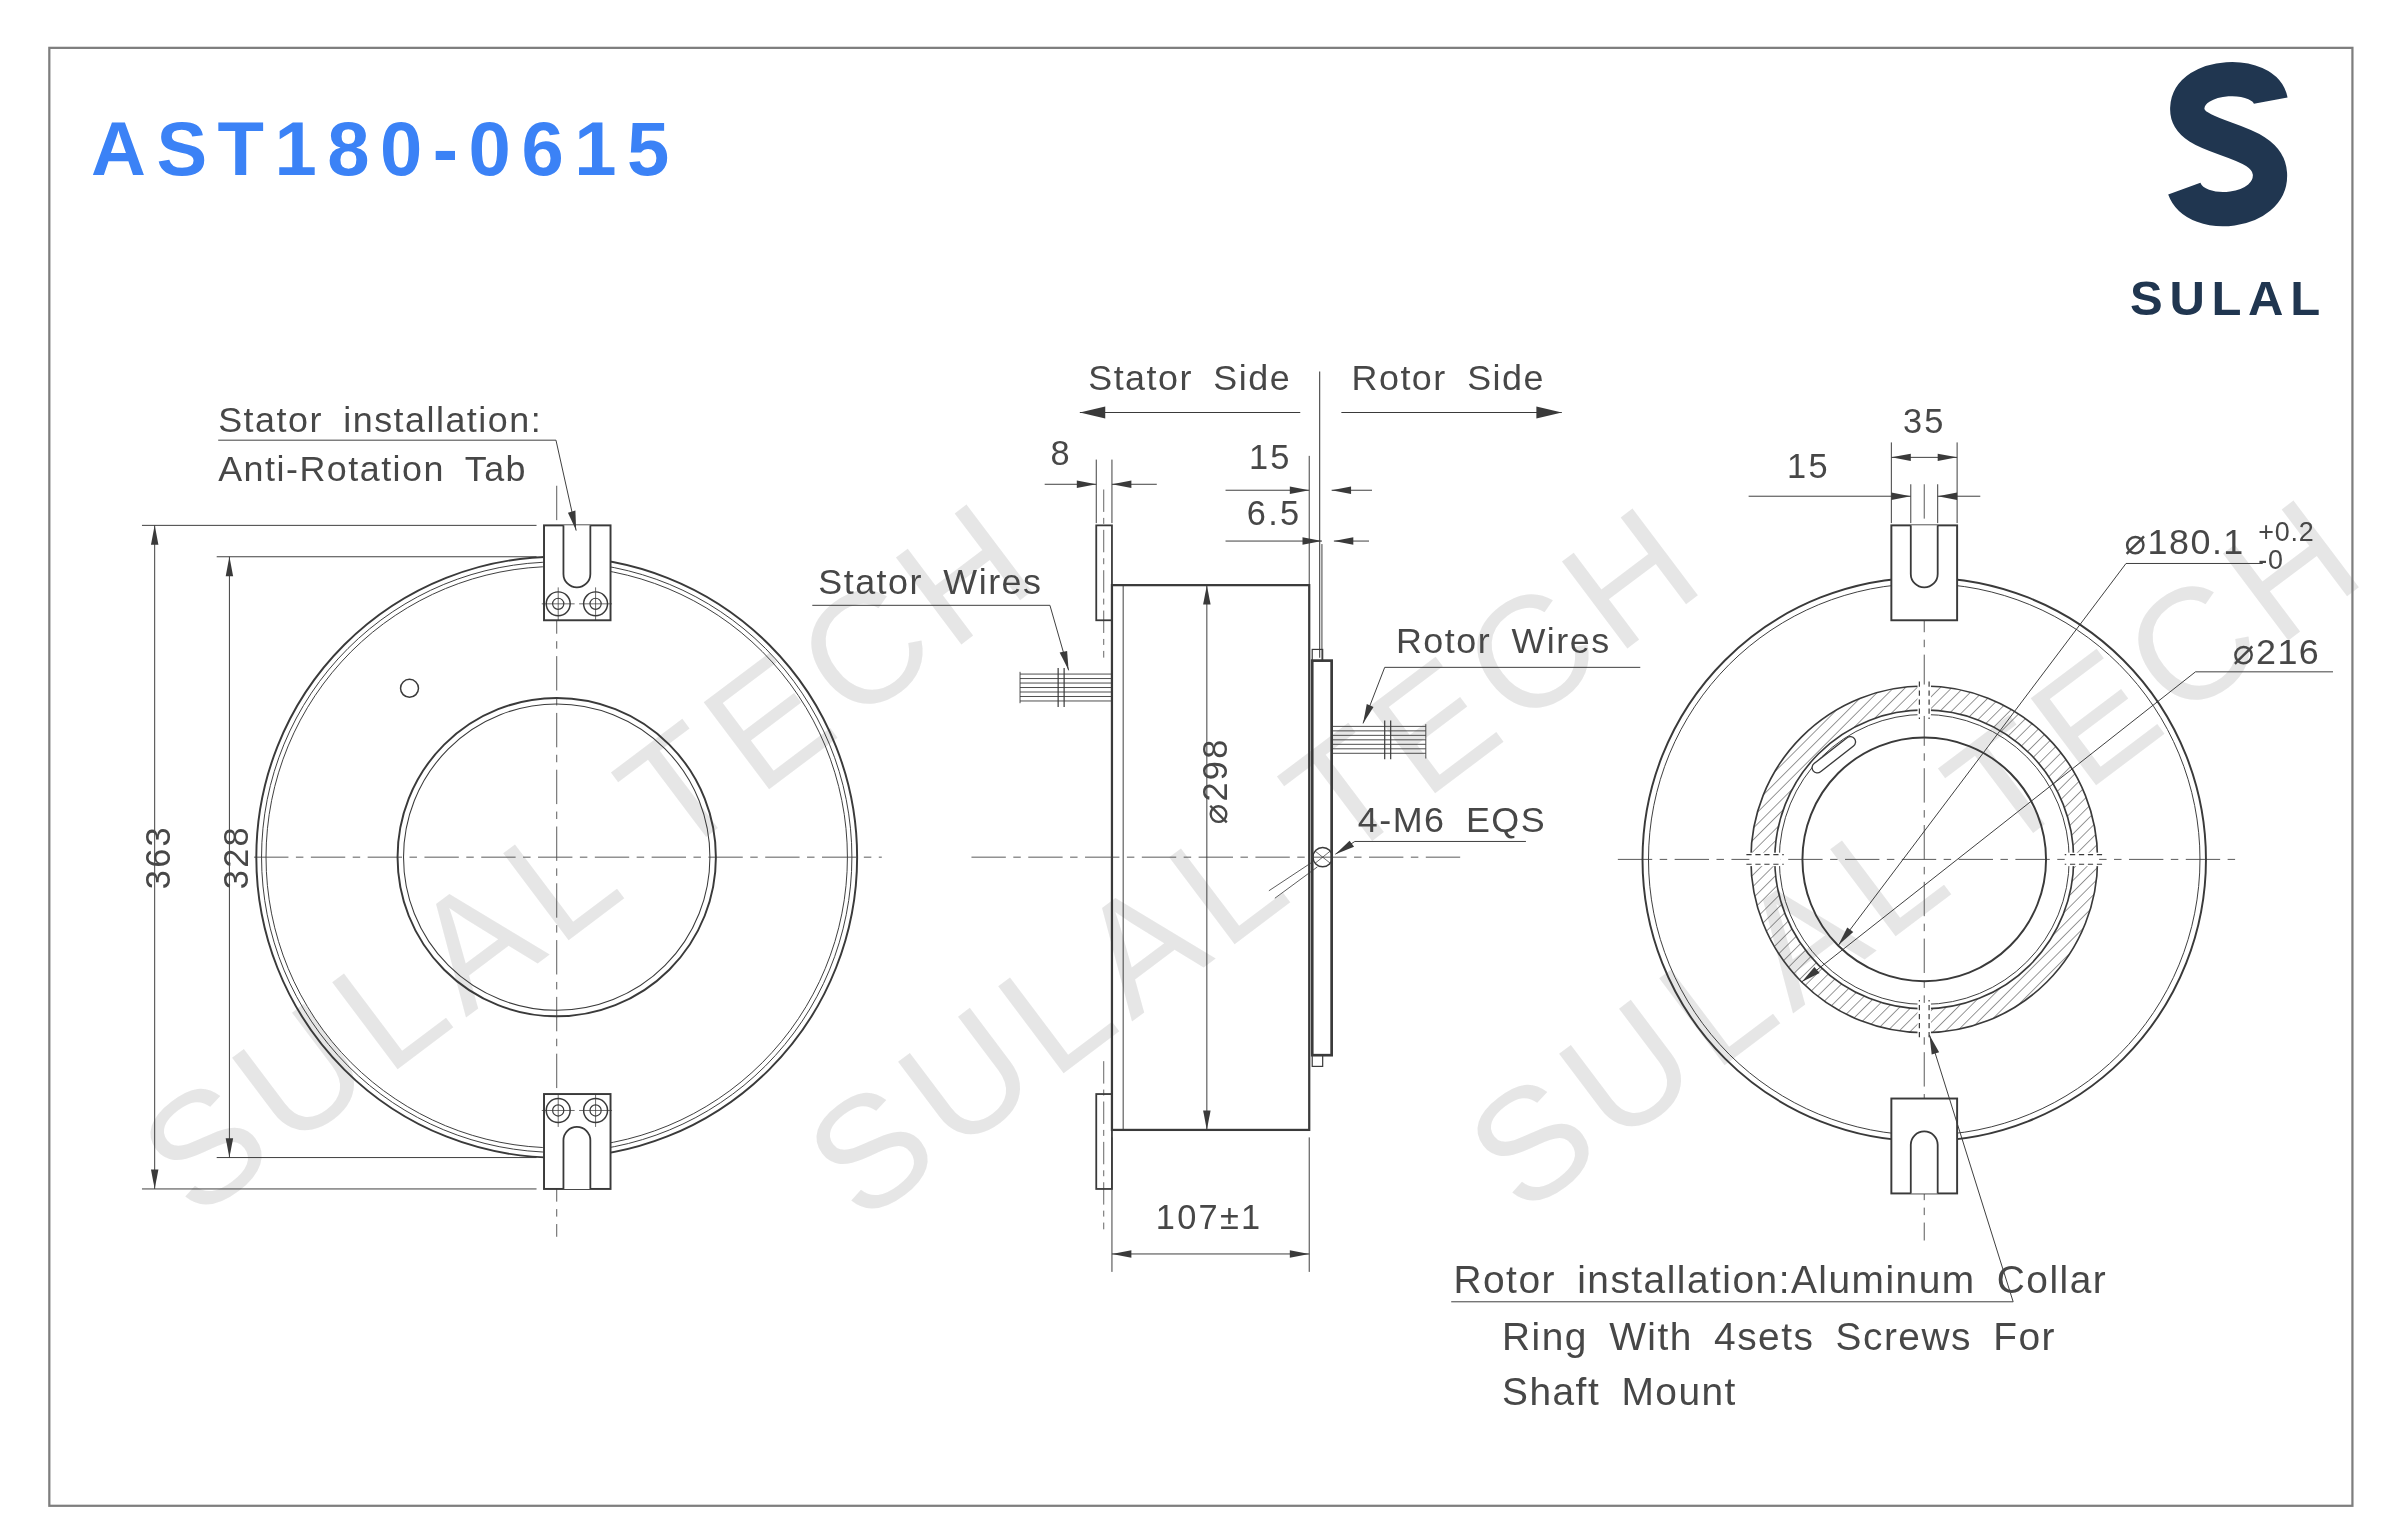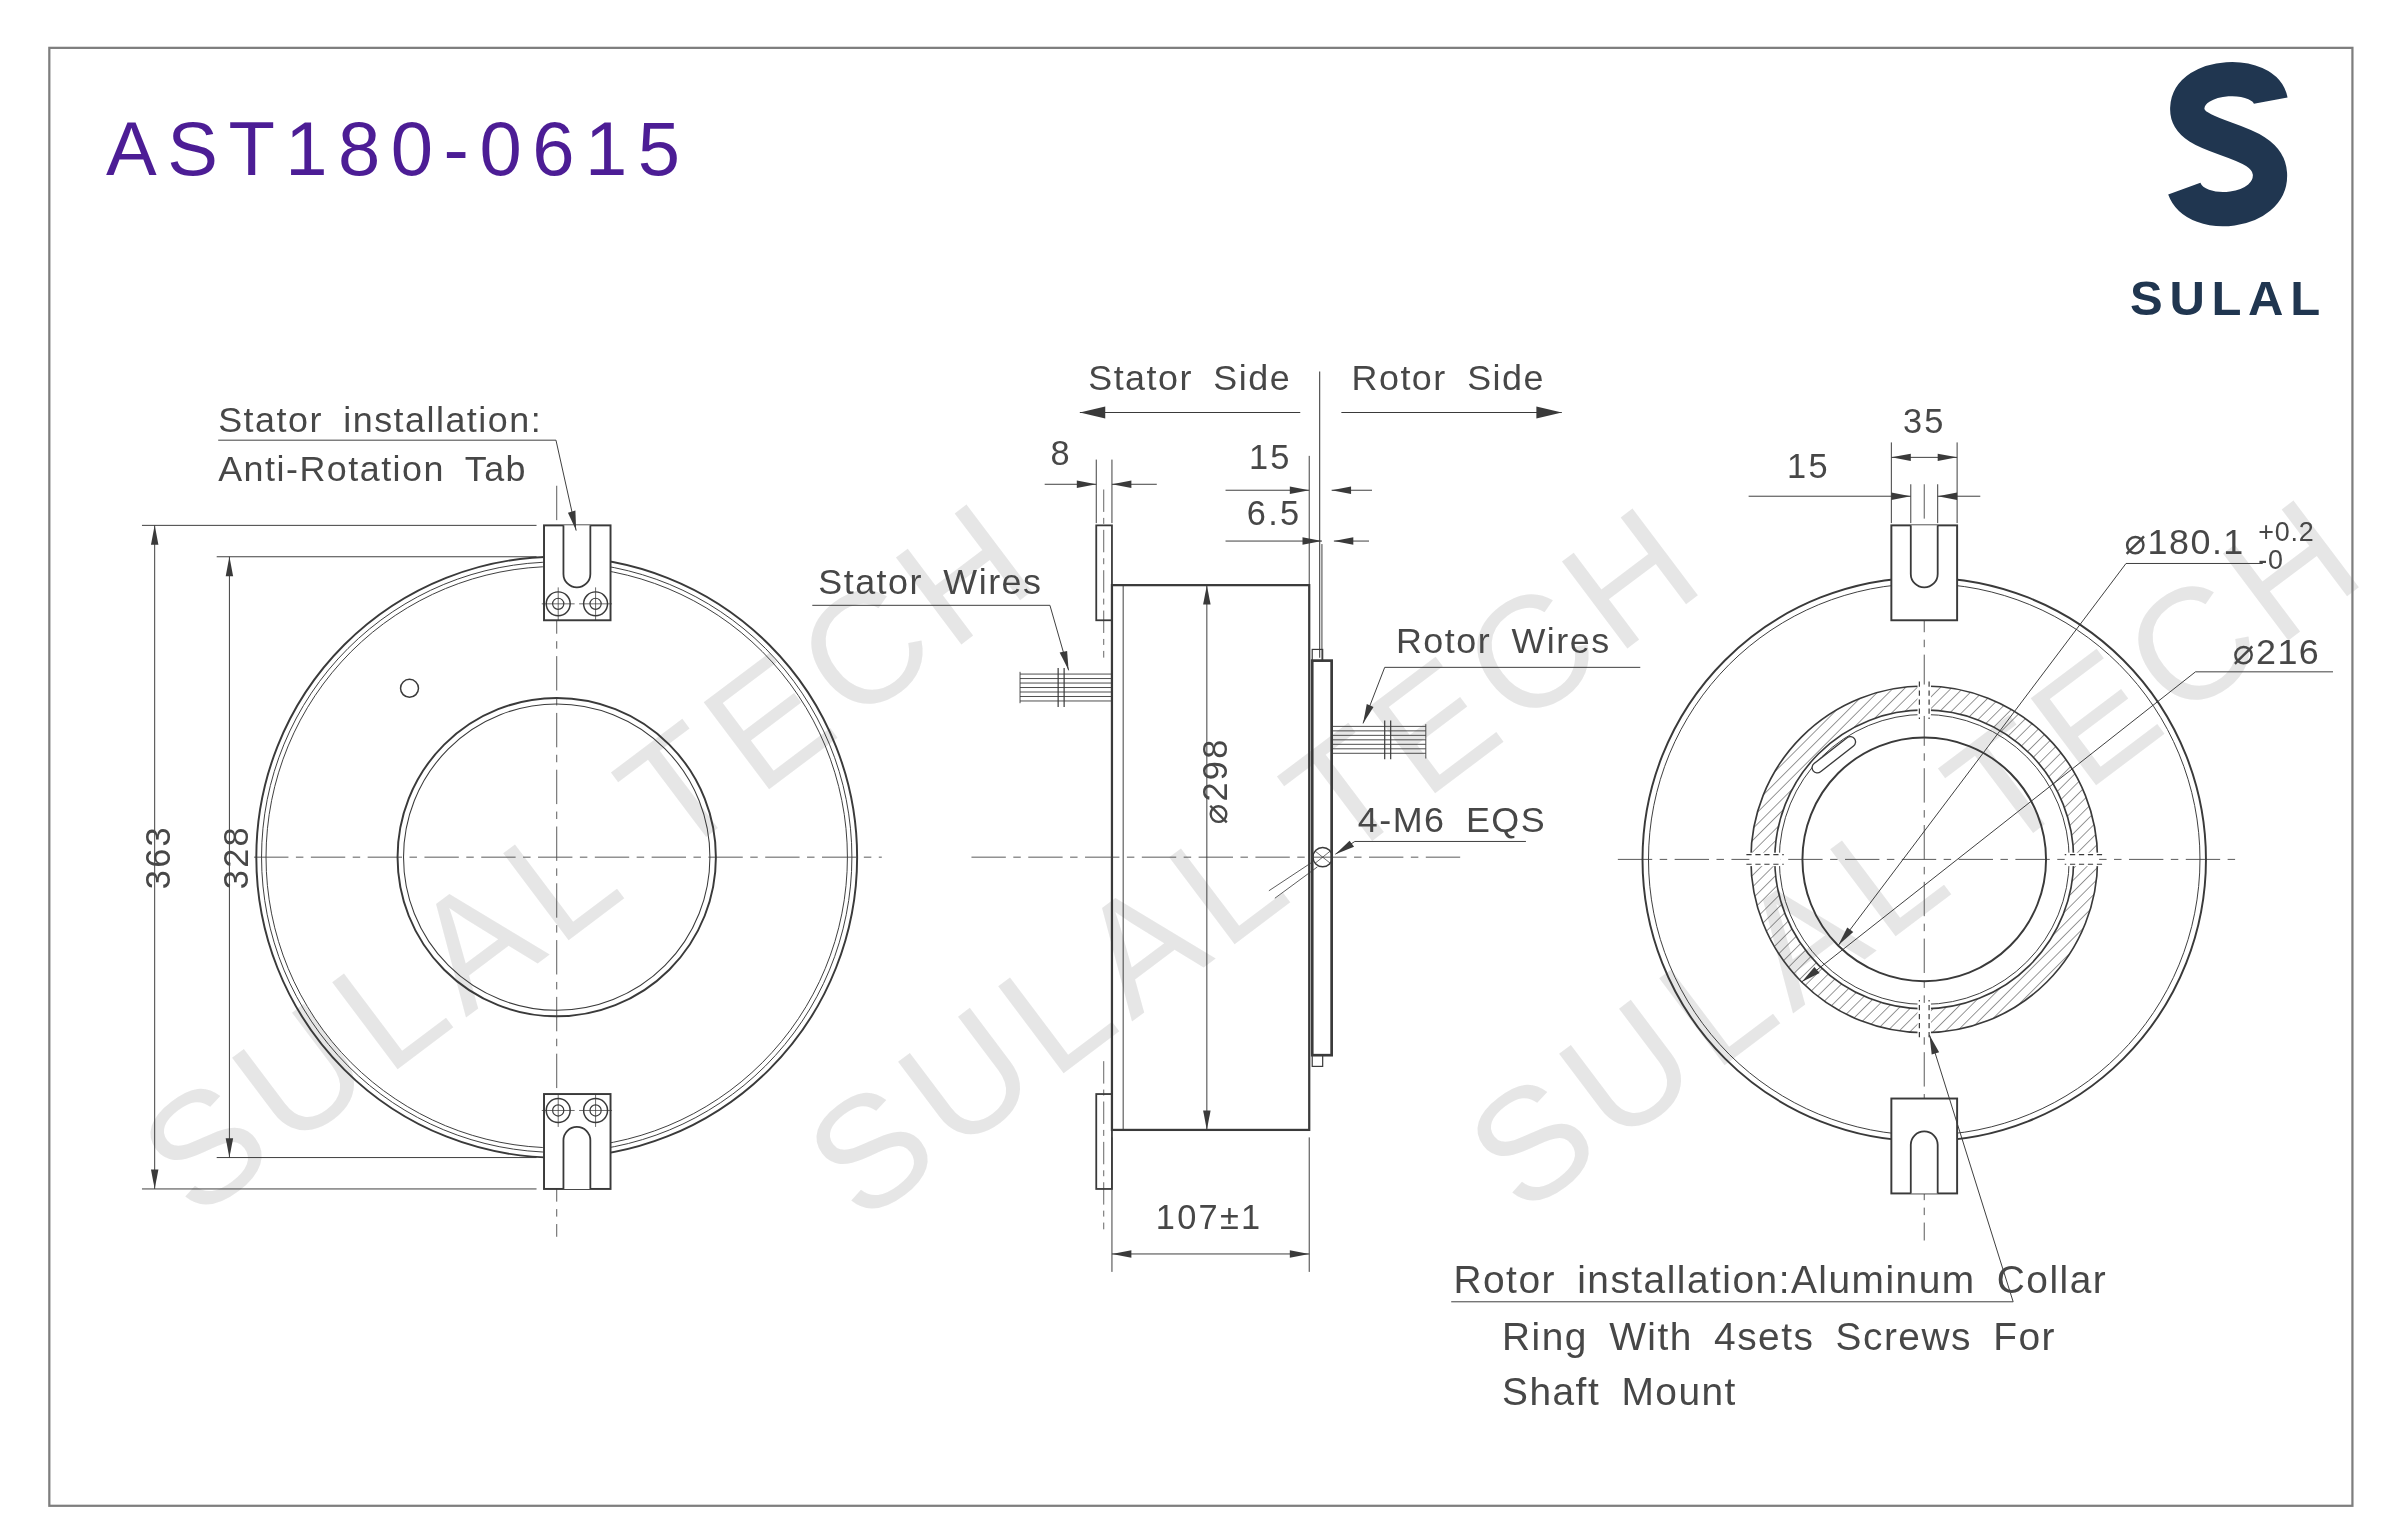--- a/index.html
+++ b/index.html
@@ -2,22 +2,22 @@
 <html style="font-size:12px"><head>
 <meta charset="utf-8">
 <style>
   html,body{margin:0;padding:0;background:#fff;}
   .sheet{position:relative;width:2401px;height:1526px;background:#ffffff;overflow:hidden;
          font-family:"Liberation Sans","DejaVu Sans",sans-serif;}
   .watermark{position:absolute;z-index:1;color:#d8d8d8;opacity:.62;font-size:158px;font-weight:400;
              letter-spacing:10.5px;white-space:nowrap;transform:translate(-50%,-50%) rotate(-37deg);
              pointer-events:none;}
   .drawing-svg{position:absolute;left:0;top:0;z-index:2;}
-  .page-title{position:absolute;z-index:3;left:106px;top:105px;font-size:76px;color:#4c1d95;
-              letter-spacing:10.5px;font-weight:400;}
+  .page-title{position:absolute;z-index:3;left:91px;top:105px;font-size:76px;color:#3b82f6;
+              letter-spacing:10.5px;font-weight:700;}
   .logo{position:absolute;z-index:3;left:2130px;top:60px;width:194px;text-align:center;}
   .logo-word{font-size:49px;font-weight:700;color:#203650;letter-spacing:6.7px;margin-top:4.5px;text-align:center;}
   svg text{fill:#474747;}
   .t48{font-size:48px;letter-spacing:2px;word-spacing:12px;}
   .t46{font-size:46px;letter-spacing:3px;}
   .t52{font-size:52px;letter-spacing:2px;word-spacing:12px;}
   .t36{font-size:36px;letter-spacing:1px;}
 </style>
 </head>
 <body>

